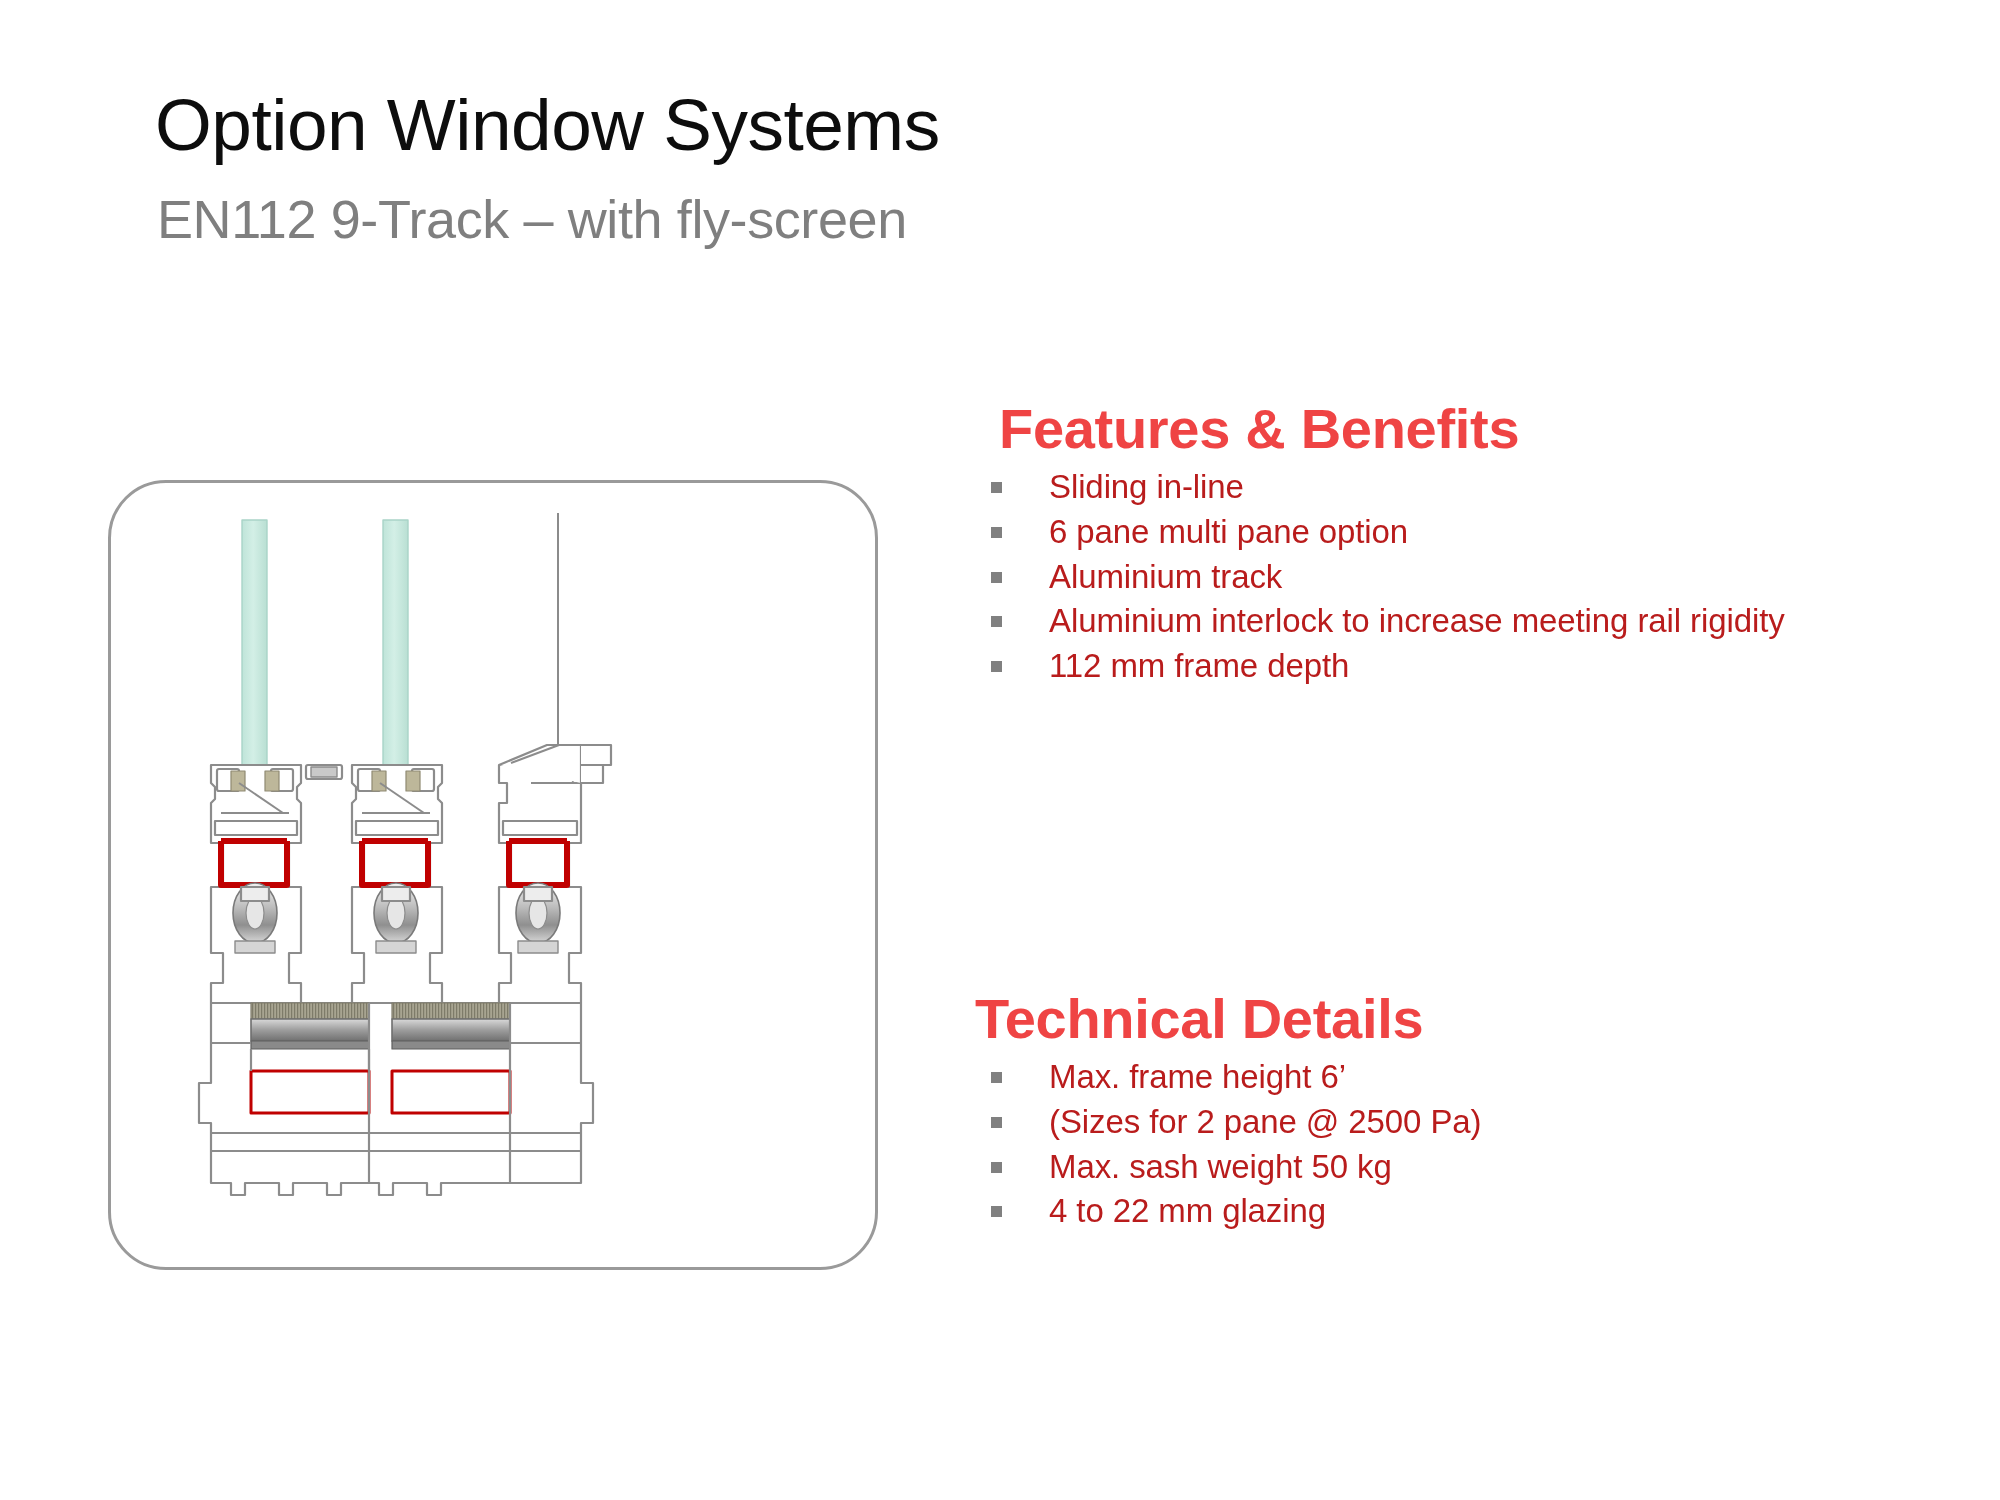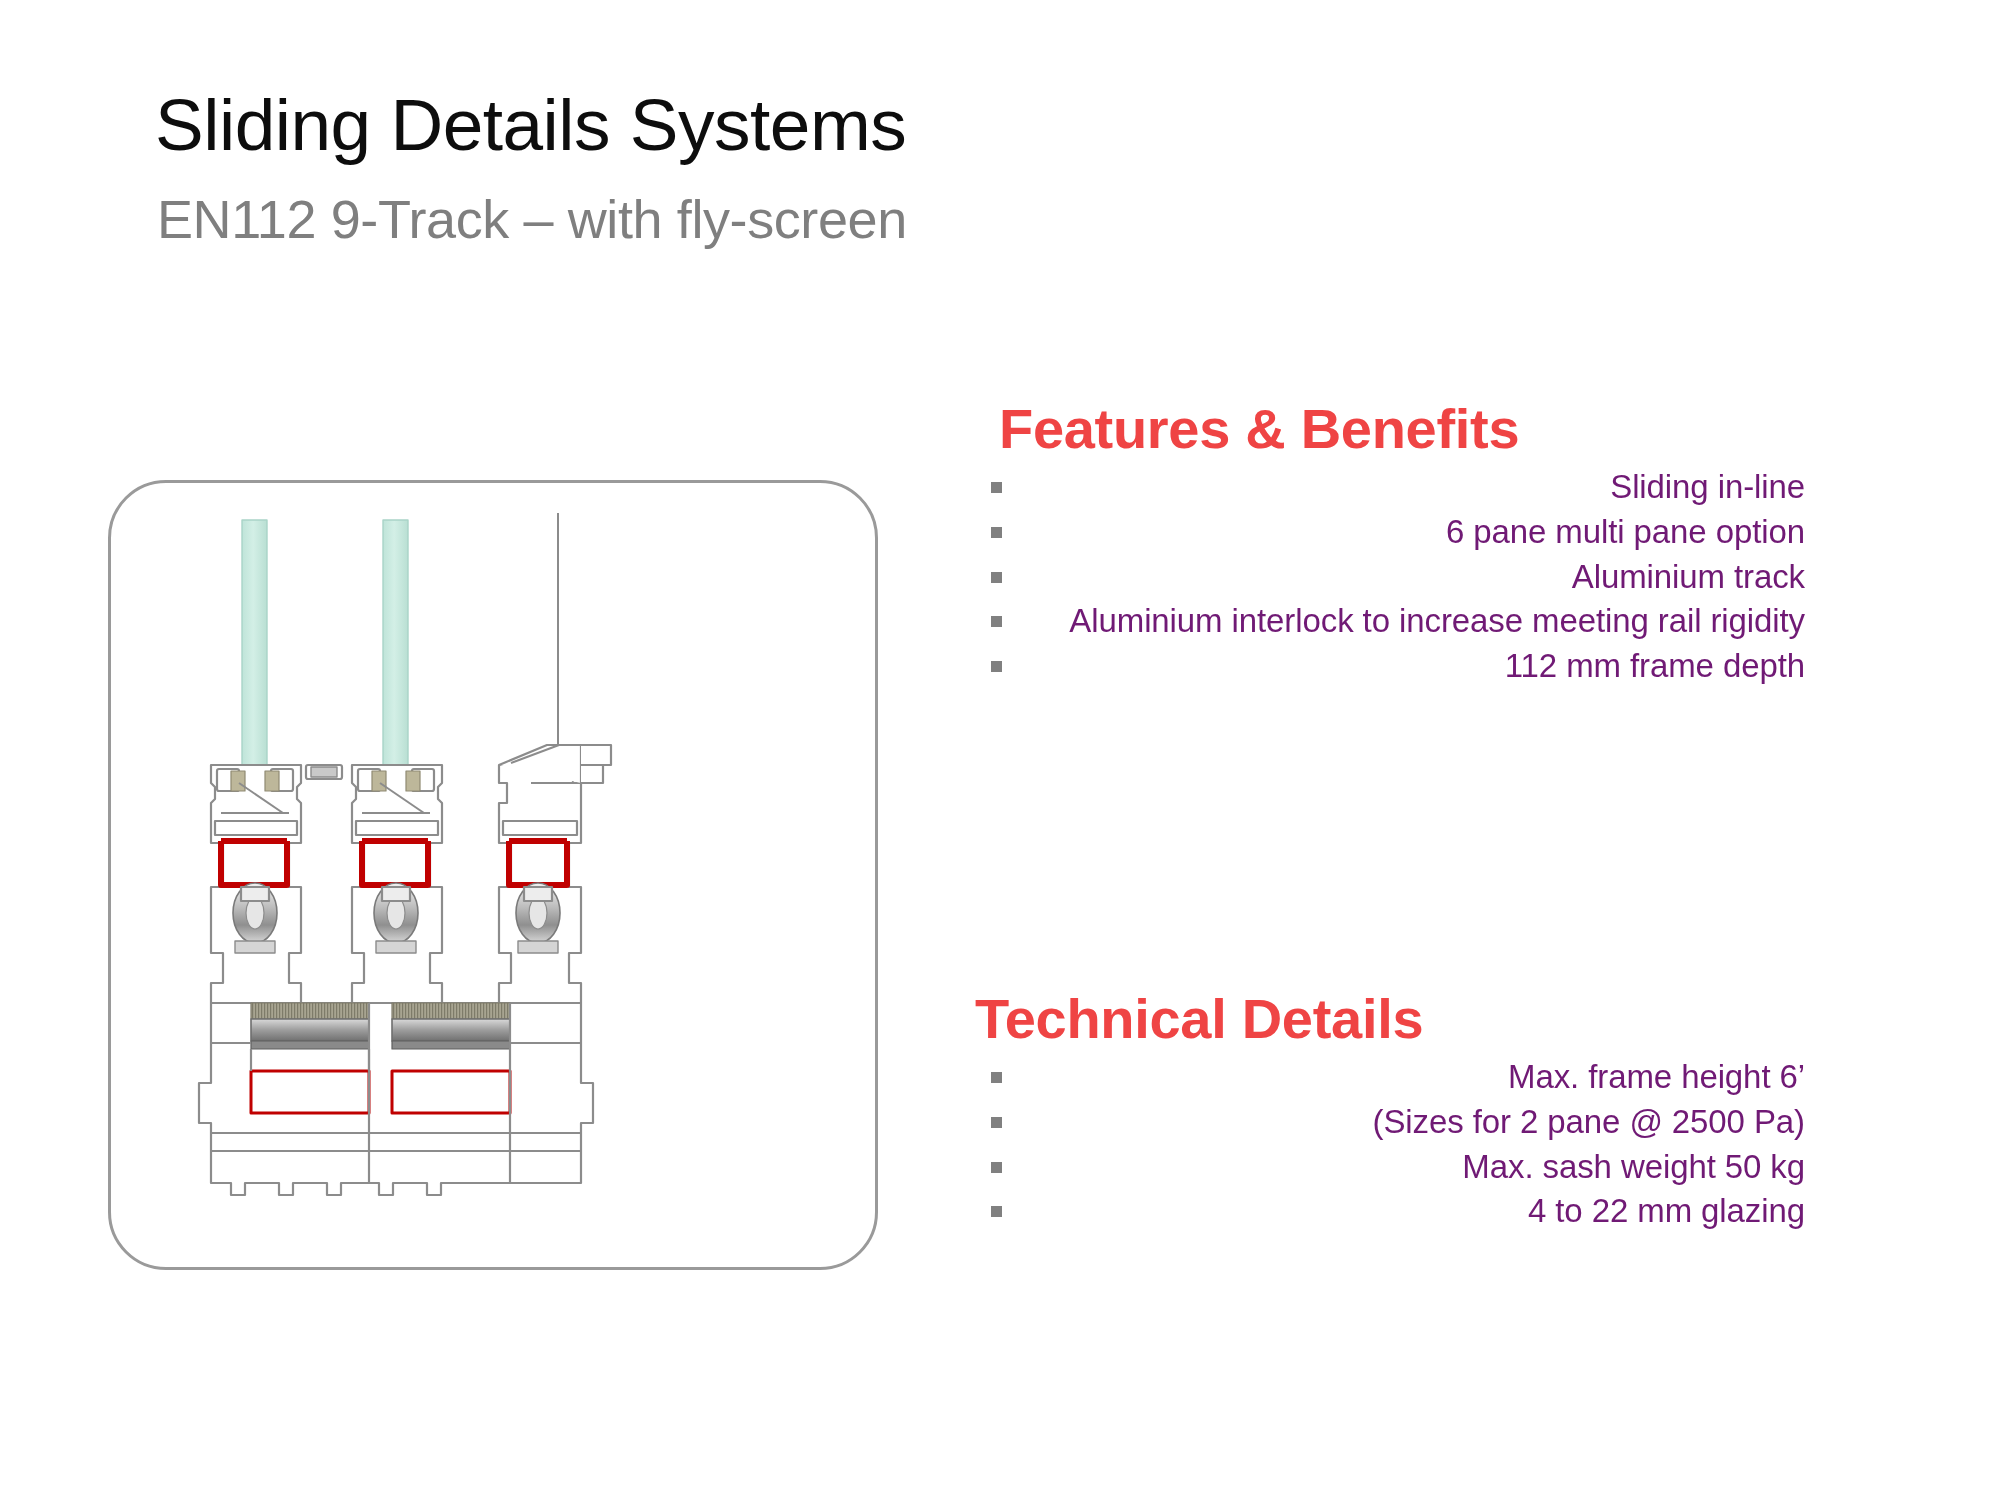--- a/index.html
+++ b/index.html
@@ -61,25 +61,24 @@
 
   ul.bullets {
     list-style: none;
     margin: 0;
     padding: 0;
   }
   ul.bullets li {
     position: relative;
     padding-left: 74px;
     font-size: 33px;
-    color: #701a75;
+    color: #b91c1c;
     line-height: 1.33;
     margin: 0 0 1px 0;
     letter-spacing: -0.1px;
-    text-align: right;
   }
   ul.bullets li .sq {
     position: absolute;
     left: 16px;
     top: 17px;
     width: 11px;
     height: 11px;
     background: #808080;
   }
   ul.bullets li .txt { display: block; }
@@ -103,21 +102,21 @@
     position: absolute;
     left: 0;
     top: 0;
     width: 770px;
     height: 790px;
   }
 </style>
 </head>
 <body>
 
-<div id="slide-title">Sliding Details Systems</div>
+<div id="slide-title">Option Window Systems</div>
 
 <div id="slide-subtitle">EN112 9-Track – with fly-screen</div>
 
 <div id="diagram-card">
   <svg id="profile-svg" viewBox="0 0 770 790" xmlns="http://www.w3.org/2000/svg">
 
     <defs>
       <linearGradient id="glassGrad" x1="0" y1="0" x2="1" y2="0">
         <stop offset="0%" stop-color="#bfe4d9"></stop>
         <stop offset="45%" stop-color="#d3efe6"></stop>

